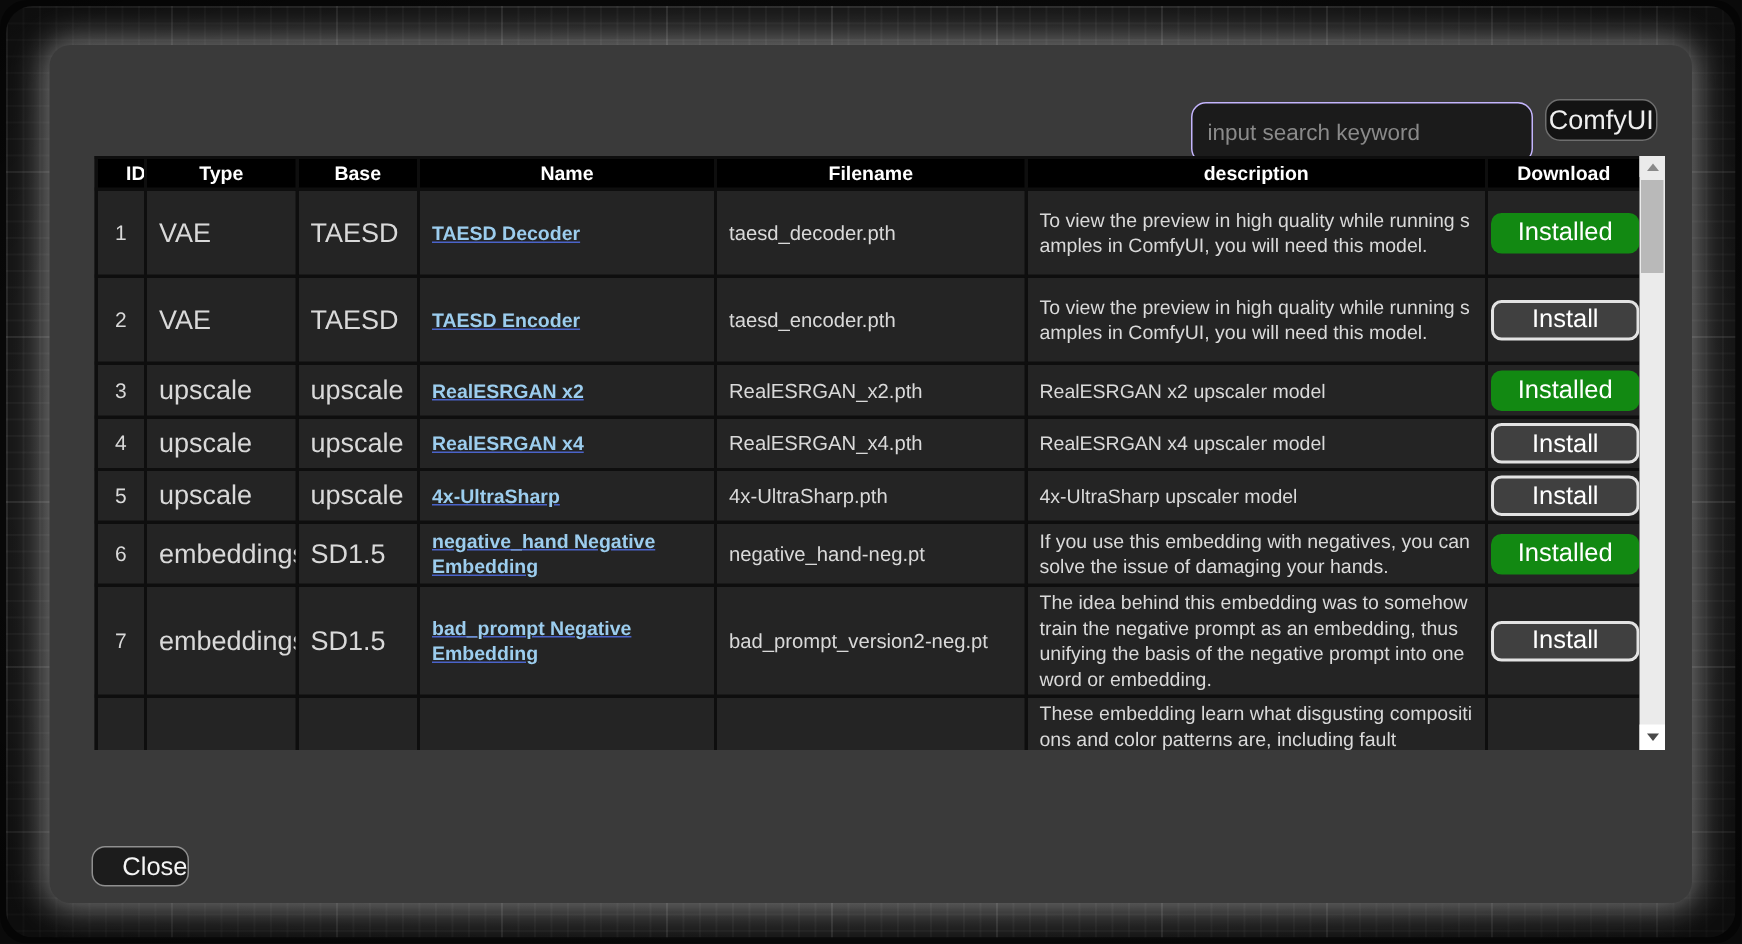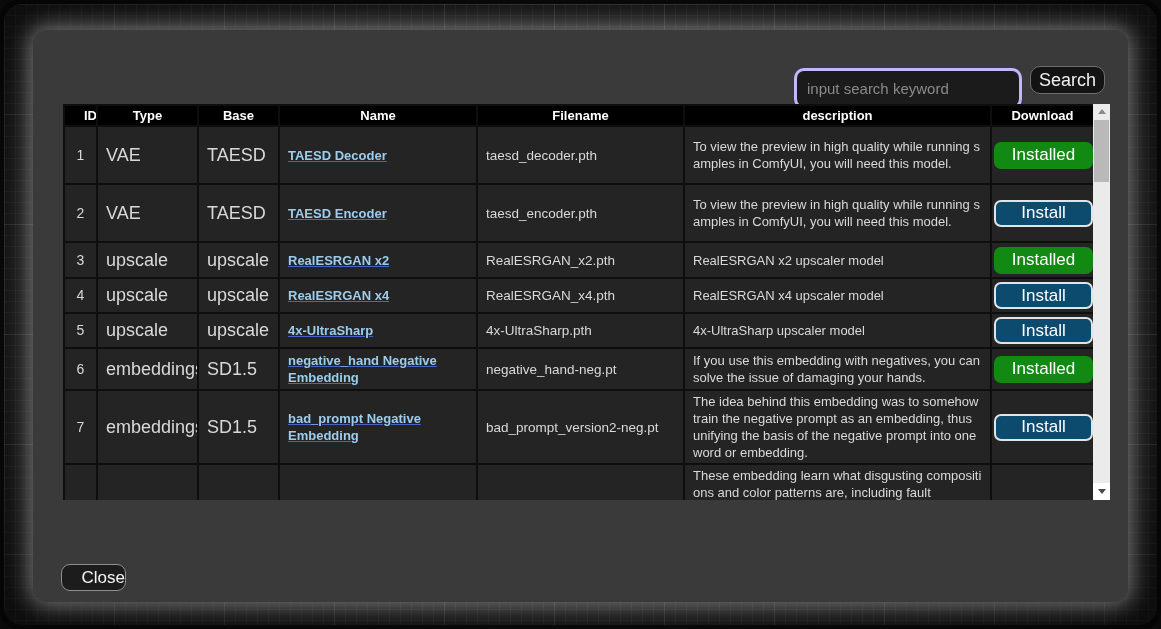--- a/index.html
+++ b/index.html
@@ -38,21 +38,21 @@
     appearance:none;-webkit-appearance:none;-moz-appearance:none;
     width:100%;height:100%;
     background:#161616;color:#f0f0f0;
     border:1px solid #6e6e6e;border-radius:12px;
     padding:0 26px 0 12px;font-size:14px;
     font-family:inherit;outline:none;
   }
   .select-chevron{position:absolute;right:11px;top:9px;pointer-events:none;}
   .search-input{
     position:absolute;left:761px;top:38px;width:228px;height:41px;box-sizing:border-box;
-    background:#1b1b1b;color:#dddddd;border:3px solid #c4b5fd;border-radius:10px;
+    background:#1b1b1b;color:#dddddd;border:1px solid #c4b5fd;border-radius:10px;
     padding:0 10px;font-size:15px;font-family:inherit;outline:none;
   }
   .search-input::placeholder{color:#8a8a8a;}
   .search-btn{
     position:absolute;left:997px;top:36px;width:75px;height:28px;
     background:#131313;color:#efefef;border:1px solid #6e6e6e;border-radius:10px;
     font-size:18px;font-family:inherit;cursor:pointer;padding:0;
   }
   
   .table-viewport{
@@ -76,21 +76,21 @@
   td.c-dl{text-align:center;padding:3px 2px;}
   a.model-link{
     color:var(--link-blue,#9ccdee);font-weight:bold;cursor:pointer;
     text-decoration:underline;text-decoration-color:var(--link-underline,#4a63c9);
   }
   .dl-btn{
     width:99px;height:27px;border-radius:7px;font-size:17px;font-family:inherit;
     cursor:pointer;padding:0;text-align:center;
   }
   .dl-btn.installed{background:var(--installed-green,#128912);color:#fff;border:none;}
-  .dl-btn.install{background:#0c4a6e;color:#fff;border:2px solid #e3e3e3;}
+  .dl-btn.install{background:#404040;color:#fff;border:2px solid #e3e3e3;}
   
   .scrollbar{
     position:absolute;left:1060px;top:74px;width:17px;height:396px;background:#ebebeb;
   }
   .sb-arrow{position:absolute;left:0;width:17px;display:flex;align-items:center;justify-content:center;}
   .sb-arrow.up{top:0;height:14px;background:#ebebeb;}
   .sb-arrow.down{bottom:0;height:17px;background:#ffffff;}
   .tri-up{width:0;height:0;border-left:4px solid transparent;border-right:4px solid transparent;border-bottom:5px solid #8a8a8a;}
   .tri-down{width:0;height:0;border-left:4px solid transparent;border-right:4px solid transparent;border-top:5px solid #4a4a4a;}
   .sb-thumb{position:absolute;left:1px;top:16px;width:15px;height:62px;background:#b9b9b9;}
@@ -104,21 +104,21 @@
 </head>
 <body>
 
 <div class="canvas"></div>
 <div class="vignette"></div>
 
 <div class="modal">
 
 
   <input class="search-input" type="text" placeholder="input search keyword" style="">
-  <button class="search-btn">Search</button>
+  <button class="search-btn">ComfyUI</button>
 
   <div class="table-viewport">
     <table>
       <colgroup>
         <col style="width:33px">
           <col style="width:101px">
           <col style="width:81px">
         <col style="width:198px">
           <col style="width:207px">
           <col style="width:307px">

